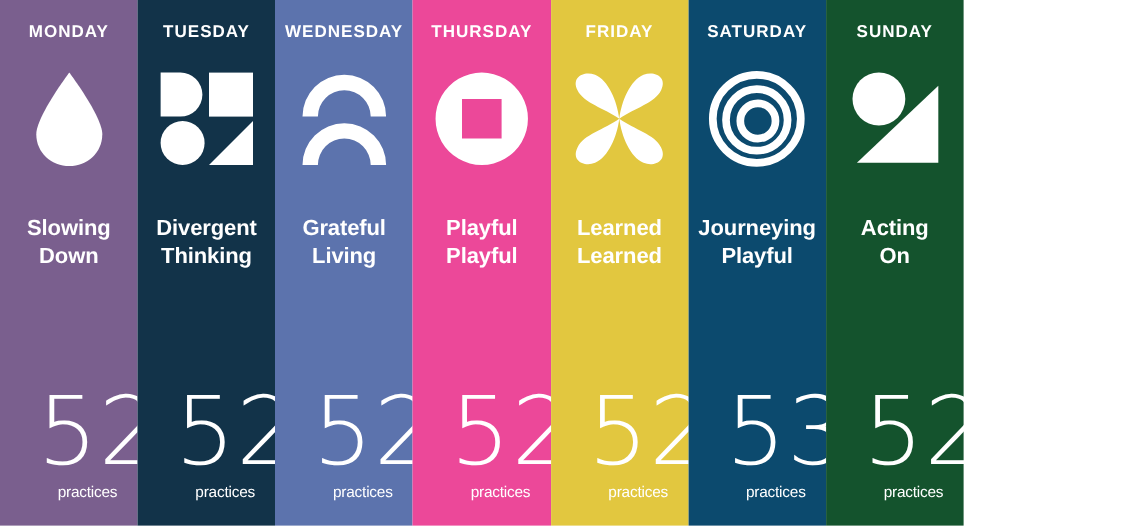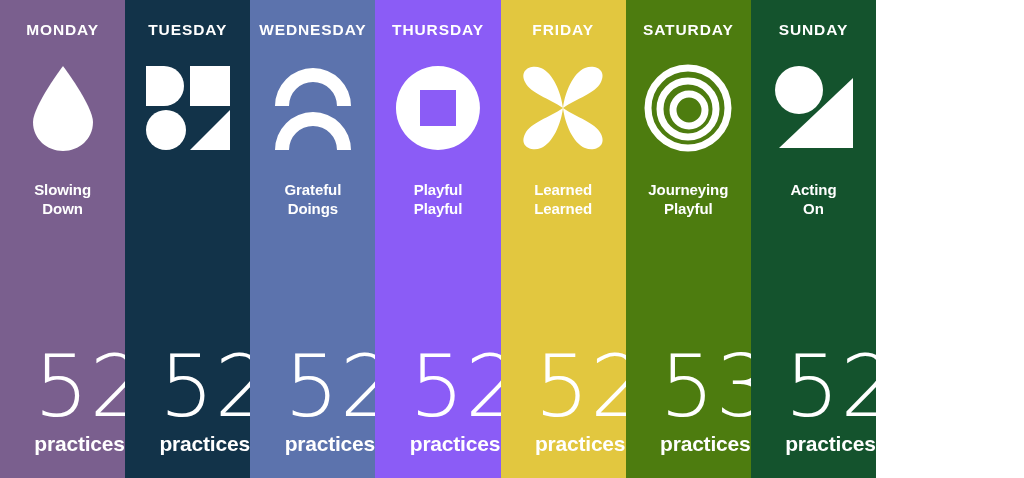--- a/index.html
+++ b/index.html
@@ -38,22 +38,22 @@
   .icon-wrap {
     margin-top: 24px;
     width: 92px;
     height: 92px;
     display: flex;
     align-items: center;
     justify-content: center;
   }
   .icon-wrap svg { display: block; }
   .theme-name {
-    margin-top: 26px;
-    font-size: 15px;
+    margin-top: 42px;
+    font-size: 20px;
     font-weight: bold;
     line-height: 1.28;
     text-align: center;
     padding: 0 6px;
     letter-spacing: -0.1px;
   }
   .count-block {
     position: absolute;
     left: 0;
     right: 0;
@@ -63,22 +63,22 @@
   }
   .count-num {
     font-size: 86px;
     font-weight: 300;
     line-height: 0.86;
     letter-spacing: 1px;
     font-family: "DejaVu Sans", "Liberation Sans", sans-serif;
   }
   .count-label {
     margin-top: 9px;
-    font-size: 21px;
-    font-weight: 700;
+    font-size: 14px;
+    font-weight: 400;
     line-height: 1;
     letter-spacing: -0.2px;
   }
 </style>
 </head>
 <body>
 
 <div id="board">
 
   <div class="day-col" style="background:#7a5f8e">
@@ -98,42 +98,43 @@
   <div class="day-col" style="background:#123349">
     <div class="day-name">TUESDAY</div>
     <div class="icon-wrap">
       <svg width="88" height="88" viewBox="0 0 88 88" aria-hidden="true">
         <path d="M2 2 L20 2 A20 20 0 0 1 20 42 L2 42 Z" fill="#ffffff"></path>
         <rect x="46" y="2" width="40" height="40" fill="#ffffff"></rect>
         <circle cx="22" cy="66" r="20" fill="#ffffff"></circle>
         <path d="M86 46 L86 86 L46 86 Z" fill="#ffffff"></path>
       </svg>
     </div>
+    <div class="theme-name"><span>Divergent</span><br><span>Thinking</span></div>
     <div class="count-block">
       <div class="count-num">52</div>
       <div class="count-label">practices</div>
     </div>
   </div>
 
   <div class="day-col" style="background:#5c73ad">
     <div class="day-name">WEDNESDAY</div>
     <div class="icon-wrap">
       <svg width="88" height="88" viewBox="0 0 88 88" aria-hidden="true">
         <path d="M6 42 A38 38 0 0 1 82 42 L68 42 A24 24 0 0 0 20 42 Z" fill="#ffffff"></path>
         <path d="M6 86 A38 38 0 0 1 82 86 L68 86 A24 24 0 0 0 20 86 Z" fill="#ffffff"></path>
       </svg>
     </div>
-    <div class="theme-name"><span>Grateful</span><br><span>Doings</span></div>
+    <div class="theme-name"><span>Grateful</span><br><span>Living</span></div>
     <div class="count-block">
       <div class="count-num">52</div>
       <div class="count-label">practices</div>
     </div>
   </div>
 
-  <div class="day-col" style="background:#8b5cf6">
+  <div class="day-col" style="background:#ec4899">
     <div class="day-name">THURSDAY</div>
     <div class="icon-wrap">
       <svg width="88" height="88" viewBox="0 0 88 88" aria-hidden="true">
         <path d="M44 2 A42 42 0 1 1 43.9 2 Z M26 26 L62 26 L62 62 L26 62 Z" fill="#ffffff" fill-rule="evenodd"></path>
       </svg>
     </div>
     <div class="theme-name"><span>Playful</span><br><span>Playful</span></div>
     <div class="count-block">
       <div class="count-num">52</div>
       <div class="count-label">practices</div>
@@ -152,21 +153,21 @@
         </g>
       </svg>
     </div>
     <div class="theme-name"><span>Learned</span><br><span>Learned</span></div>
     <div class="count-block">
       <div class="count-num">52</div>
       <div class="count-label">practices</div>
     </div>
   </div>
 
-  <div class="day-col" style="background:#4d7c0f">
+  <div class="day-col" style="background:#0c4a6e">
     <div class="day-name">SATURDAY</div>
     <div class="icon-wrap">
       <svg width="88" height="88" viewBox="0 0 88 88" aria-hidden="true">
         <g fill="none" stroke="#ffffff" stroke-width="7">
           <circle cx="44" cy="44" r="40"></circle>
           <circle cx="44" cy="45" r="28"></circle>
           <circle cx="45" cy="46" r="16"></circle>
         </g>
       </svg>
     </div>

